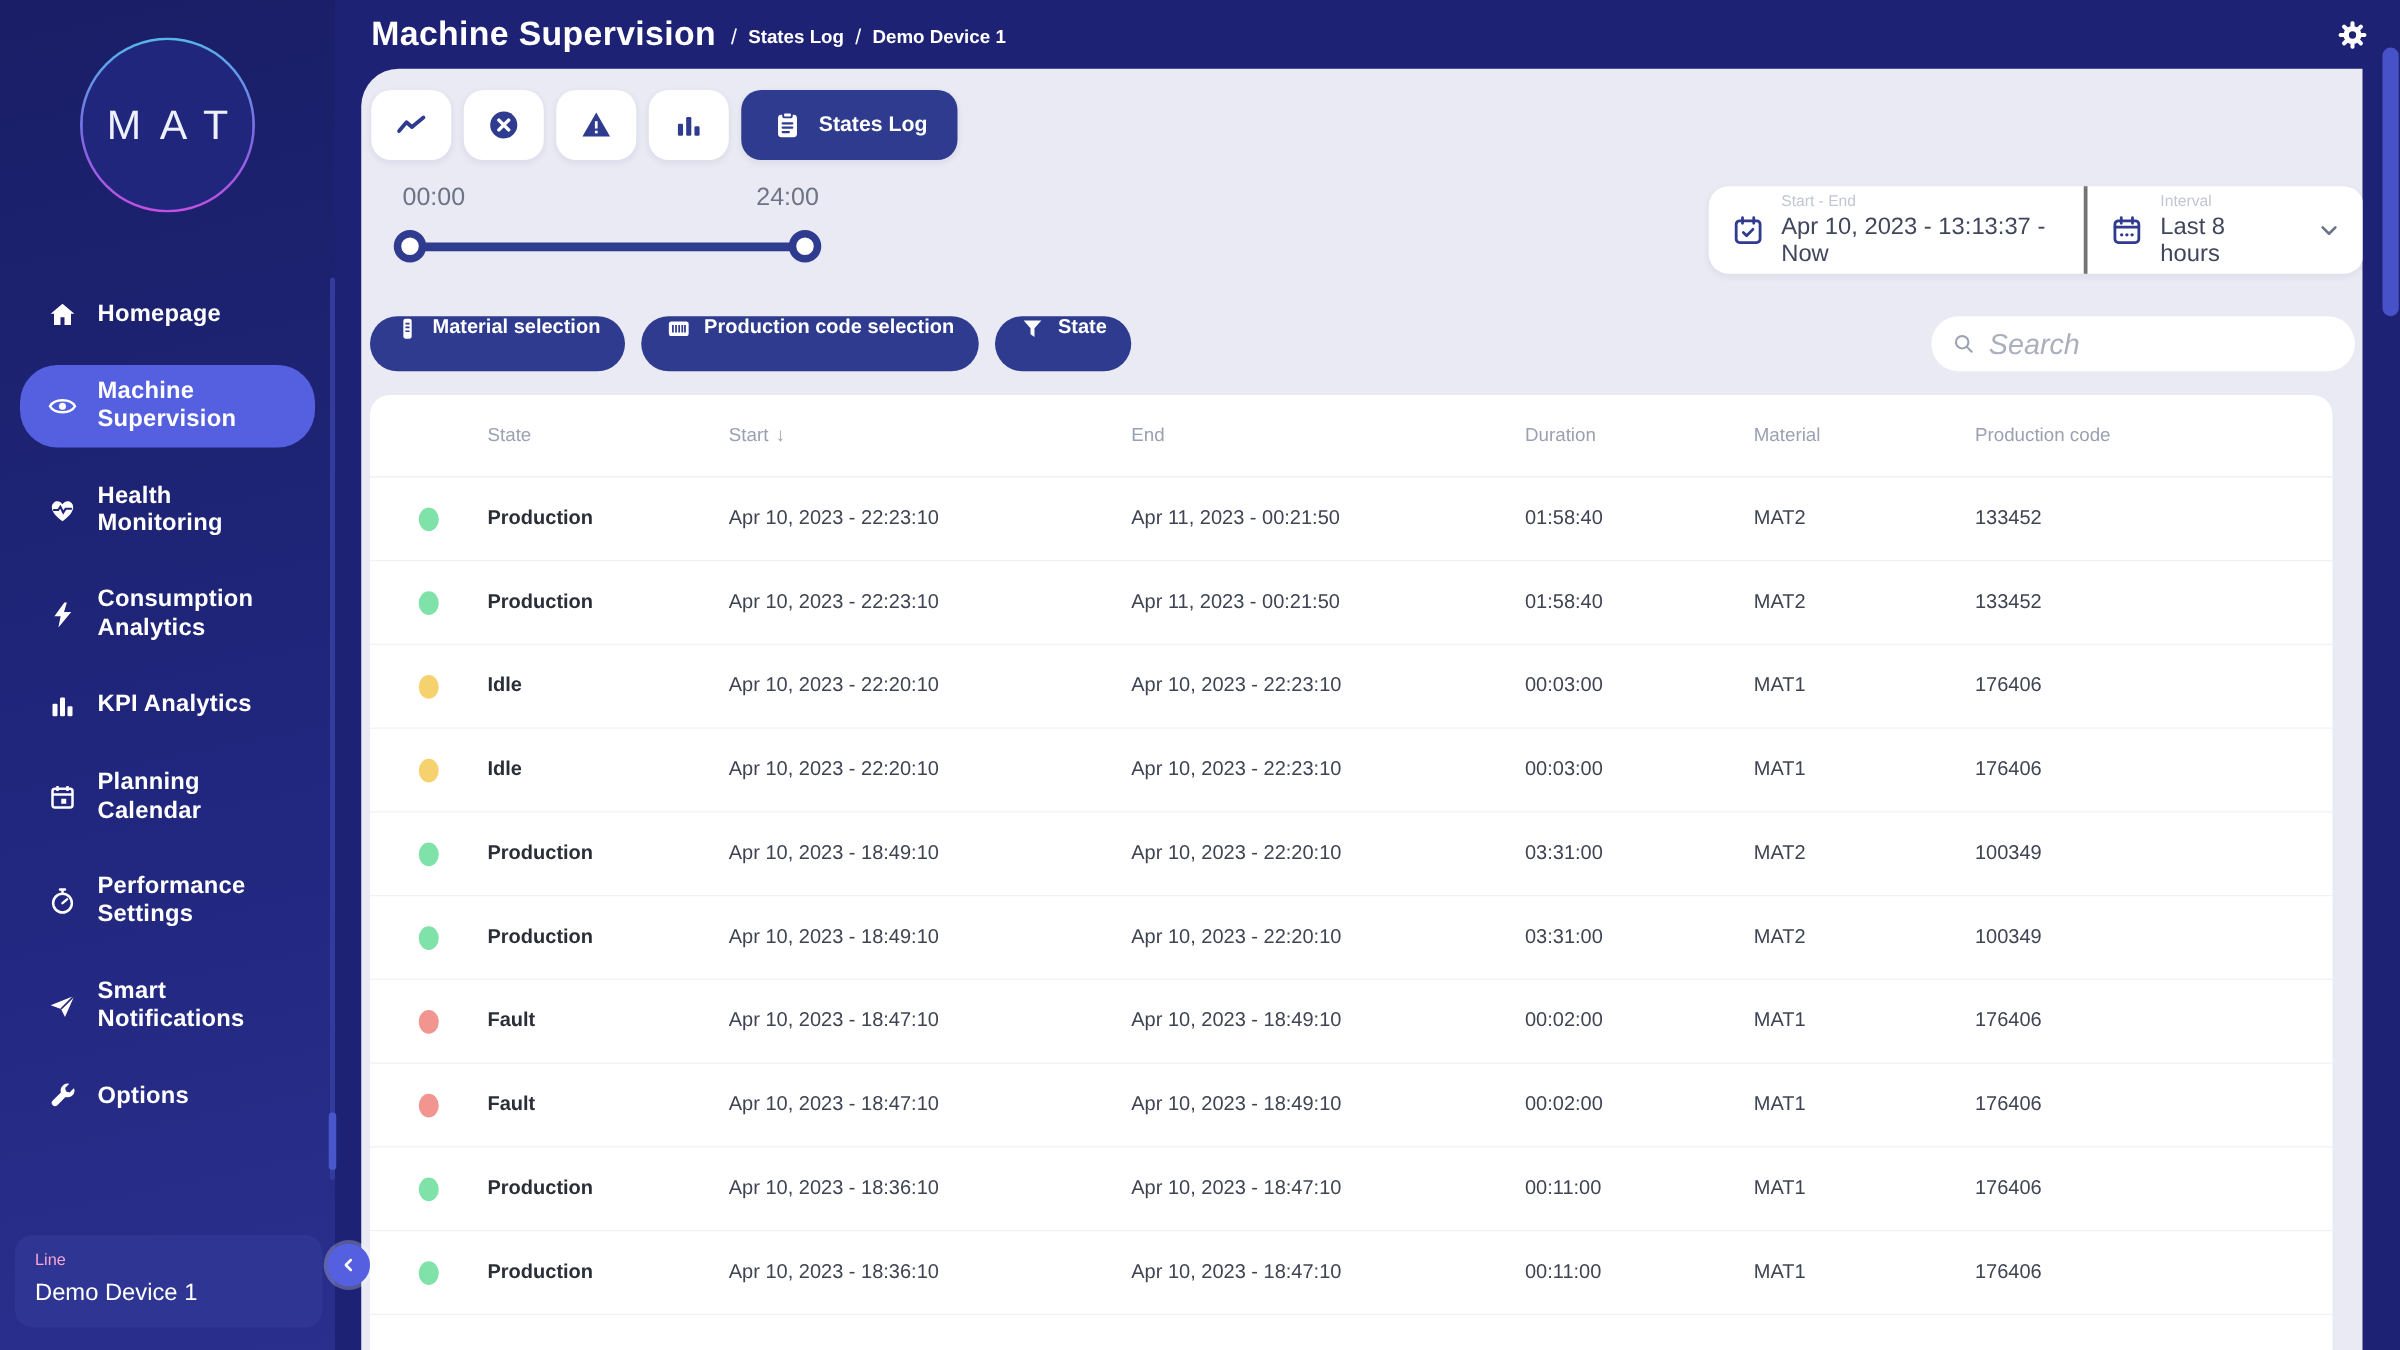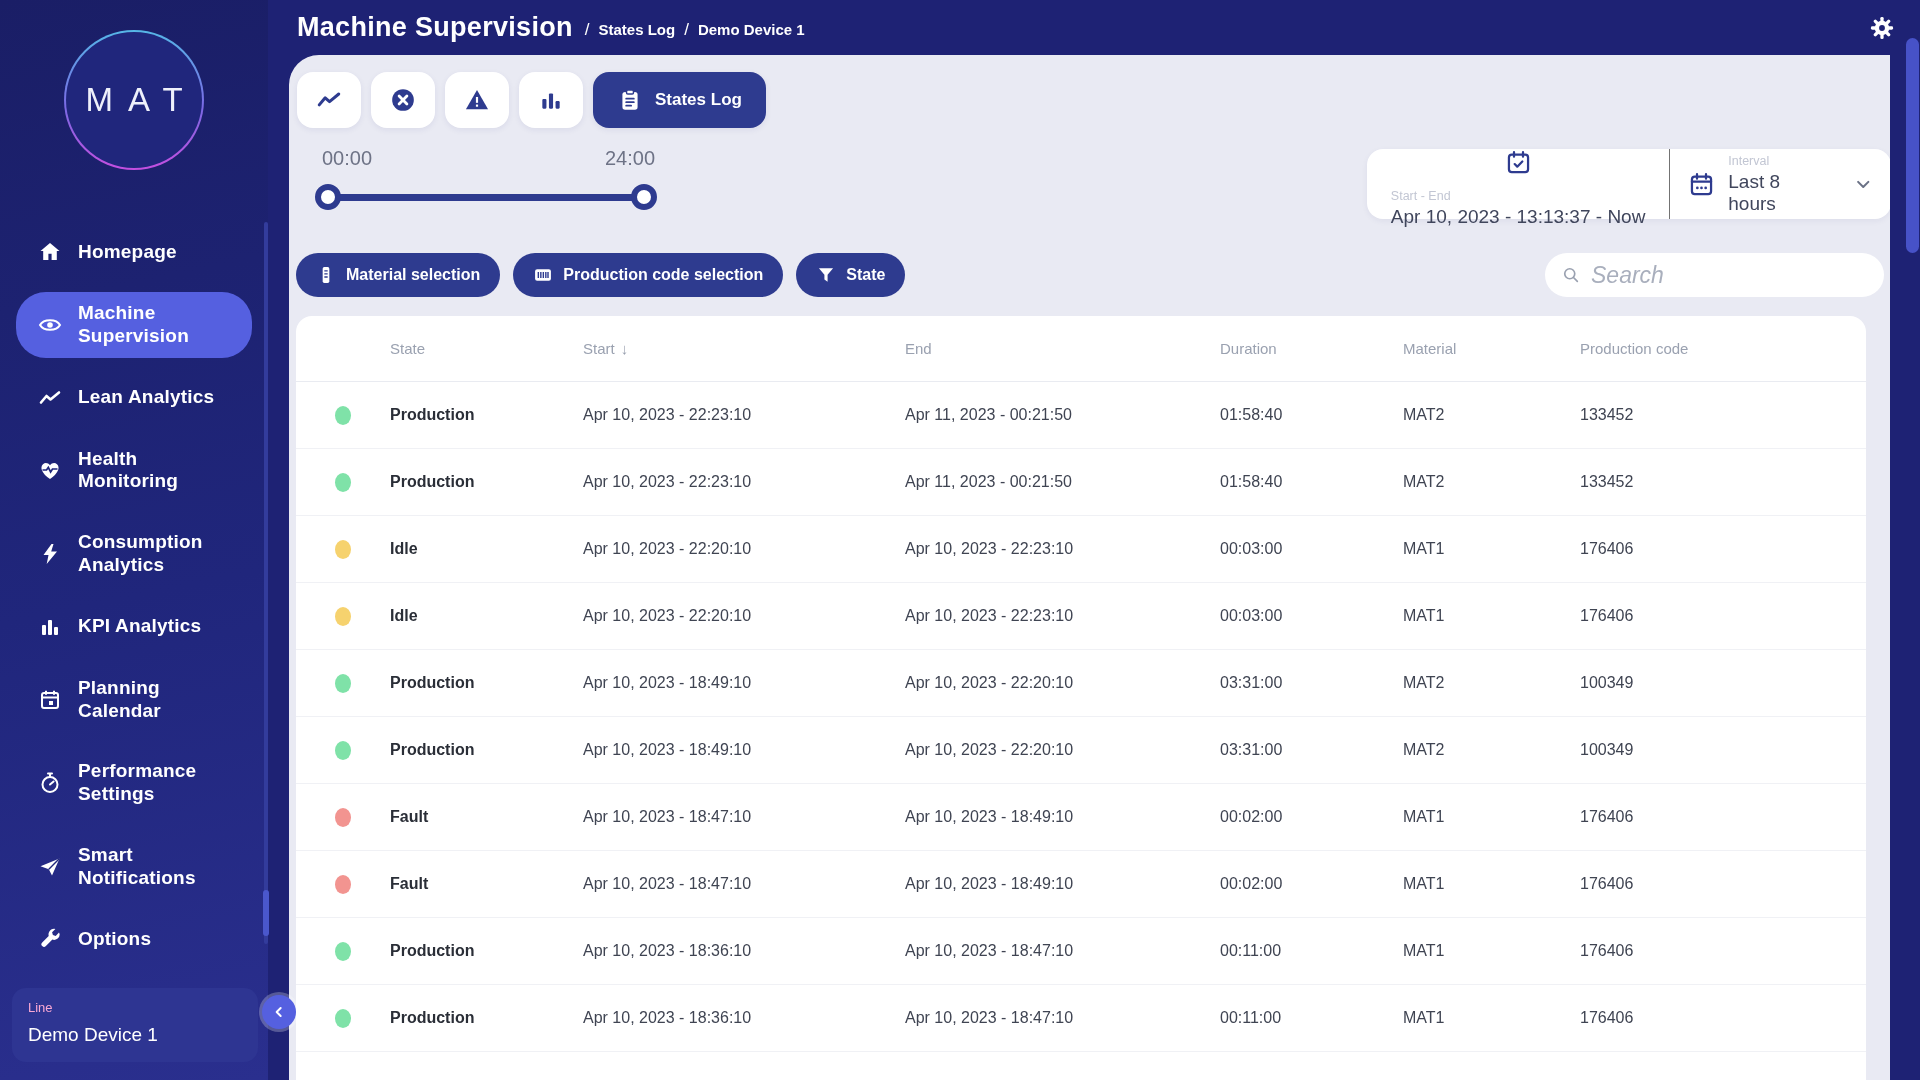--- a/index.html
+++ b/index.html
@@ -60,30 +60,30 @@
   .slider-track { position:absolute; left:39px; top:139px; width:316px; height:7px; background:#2e3b8f; border-radius:4px; cursor:pointer; }
   .slider-handle { position:absolute; top:-10px; width:26px; height:26px; border-radius:50%;
     background:#ffffff; border:6px solid #2e3b8f; cursor:grab; }
   .slider-handle.h-start { left:-13px; }
   .slider-handle.h-end { right:-13px; }
 
   
   .datetime-card { position:absolute; left:1078px; top:94px; width:524px; height:70px; background:#fff;
     border-radius:16px; display:flex; align-items:center; box-shadow:0 2px 6px rgba(30,35,110,.06); }
   .dt-section { display:flex; align-items:center; gap:13px; padding:0 18px; height:100%; cursor:pointer; }
-  .dt-section.first { width:316px; border-right:1px solid #737373;flex-direction:column; }
+  .dt-section.first { width:316px; border-right:3px solid #737373; }
   .dt-icon { width:27px; height:27px; flex:none; }
   .dt-label { font-size:12.5px; color:#c2c6d3; margin-bottom:3px; }
   .dt-value { font-size:19px; color:#40465c; }
   .dt-chevron { width:22px; height:22px; margin-left:14px; }
 
   
   .filters-row { position:absolute; left:7px; top:198px; display:flex; gap:13px; }
   .pill-btn { height:44px; border-radius:22px; background:#2e3b8f; border:none; cursor:pointer;
-    display:flex; align-items:center; gap:10px; padding:0 20px; color:#fff; font-size:16px; font-weight:700;
+    display:flex; gap:10px; padding:0 20px; color:#fff; font-size:16px; font-weight:700;
     font-family:"Liberation Sans", sans-serif; }
   .pill-btn svg { width:20px; height:20px; }
   .search-pill { position:absolute; left:1256px; top:198px; width:339px; height:44px; background:#fff;
     border-radius:22px; display:flex; align-items:center; padding:0 16px; gap:10px; }
   .search-pill svg { width:20px; height:20px; flex:none; }
   .search-input { border:none; outline:none; flex:1; font-size:23px; color:#7f1d1d;
     font-family:"Liberation Sans", sans-serif; background:transparent; }
   .search-input::placeholder { color:#a9afbd; font-style:italic; }
 
   
@@ -123,26 +123,20 @@
             <path fill="#fff" d="M12 3 2.5 11h2.7v9h5.2v-6.3h3.2V20h5.2v-9h2.7z"></path>
           </svg>
         <span class="nav-label">Homepage</span>
       </div>
       <div class="nav-item active">
         <svg class="nav-icon" viewBox="0 0 24 24">
             <path d="M2 12c3.6-6.3 16.4-6.3 20 0-3.6 6.3-16.4 6.3-20 0z" fill="none" stroke="#fff" stroke-width="2"></path>
             <circle cx="12" cy="12" r="2.8" fill="#fff"></circle>
           </svg>
         <span class="nav-label">Machine Supervision</span>
-      </div>
-      <div class="nav-item">
-        <svg class="nav-icon" viewBox="0 0 24 24">
-            <path d="M3 16.5 8.5 10l4 3.5L21 6.5" fill="none" stroke="#fff" stroke-width="2.6" stroke-linecap="round" stroke-linejoin="round"></path>
-          </svg>
-        <span class="nav-label">Lean Analytics</span>
       </div>
       <div class="nav-item">
         <svg class="nav-icon" viewBox="0 0 24 24">
             <path fill="#fff" d="M12 21C4 15.5 1.5 9.5 5 6.2 7.2 4.2 10.3 5 12 7.3 13.7 5 16.8 4.2 19 6.2 22.5 9.5 20 15.5 12 21z"></path>
             <path d="M4.5 12h4l1.8-2.6 2.3 4.6 1.9-3H19.5" fill="none" stroke="#20267c" stroke-width="1.7"></path>
           </svg>
         <span class="nav-label">Health Monitoring</span>
       </div>
       <div class="nav-item">
         <svg class="nav-icon" viewBox="0 0 24 24">

